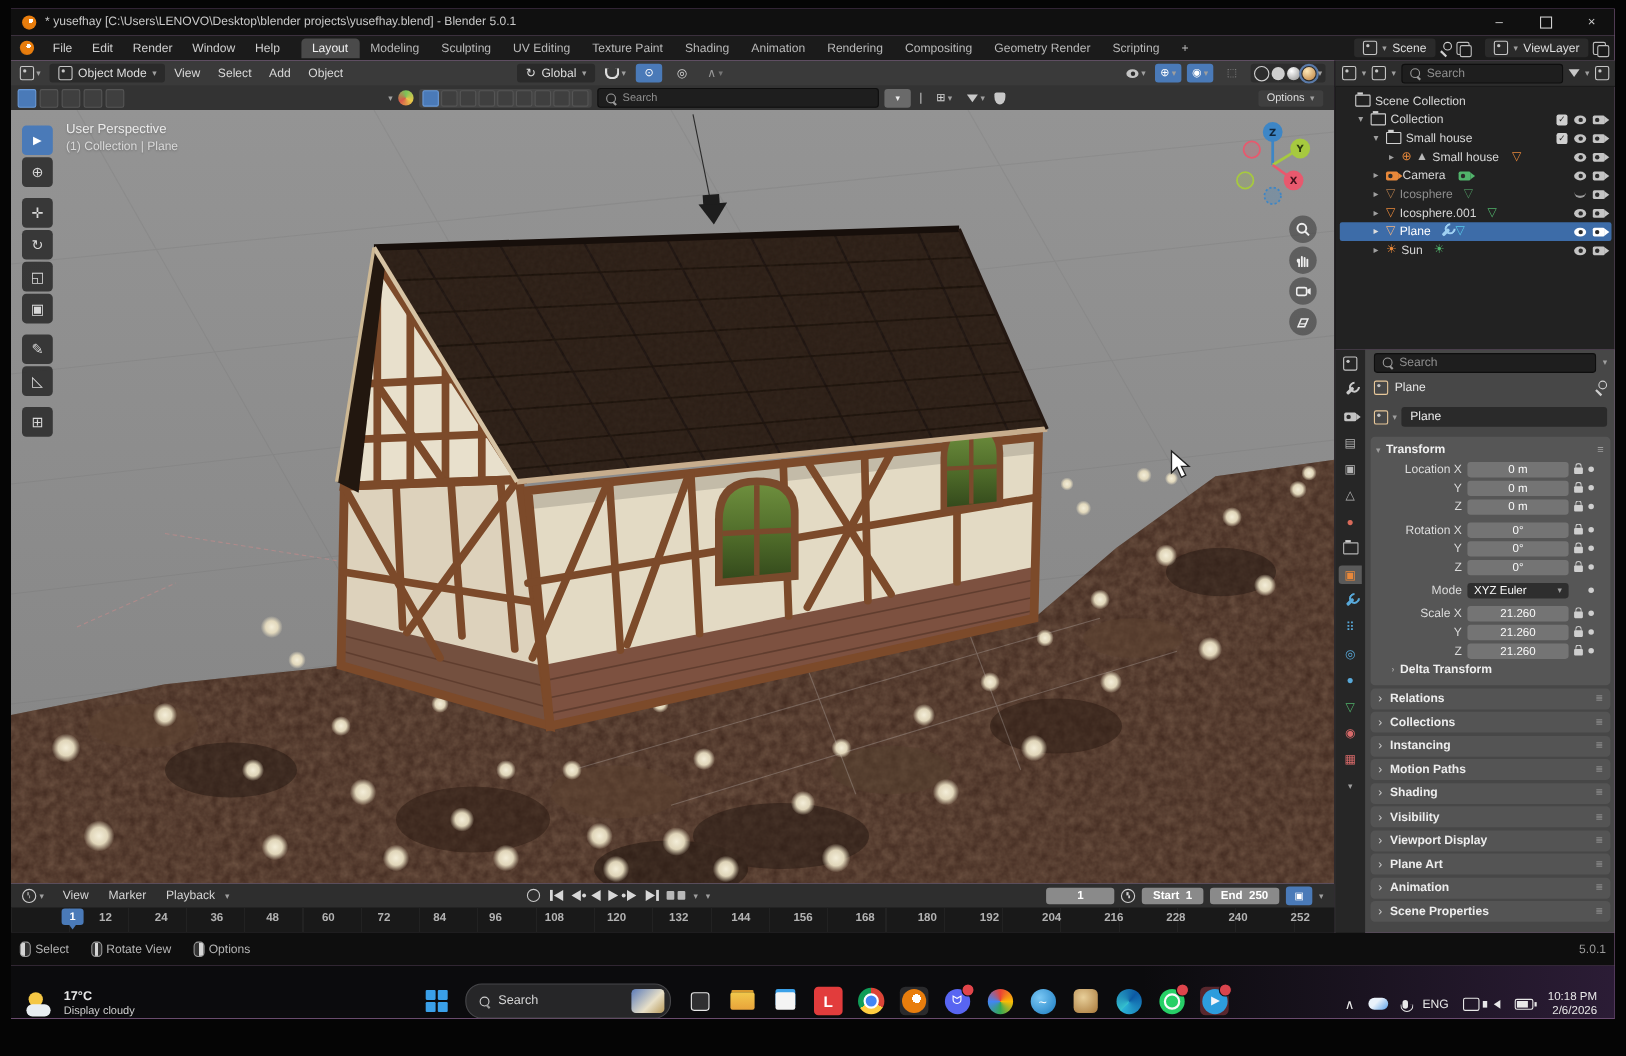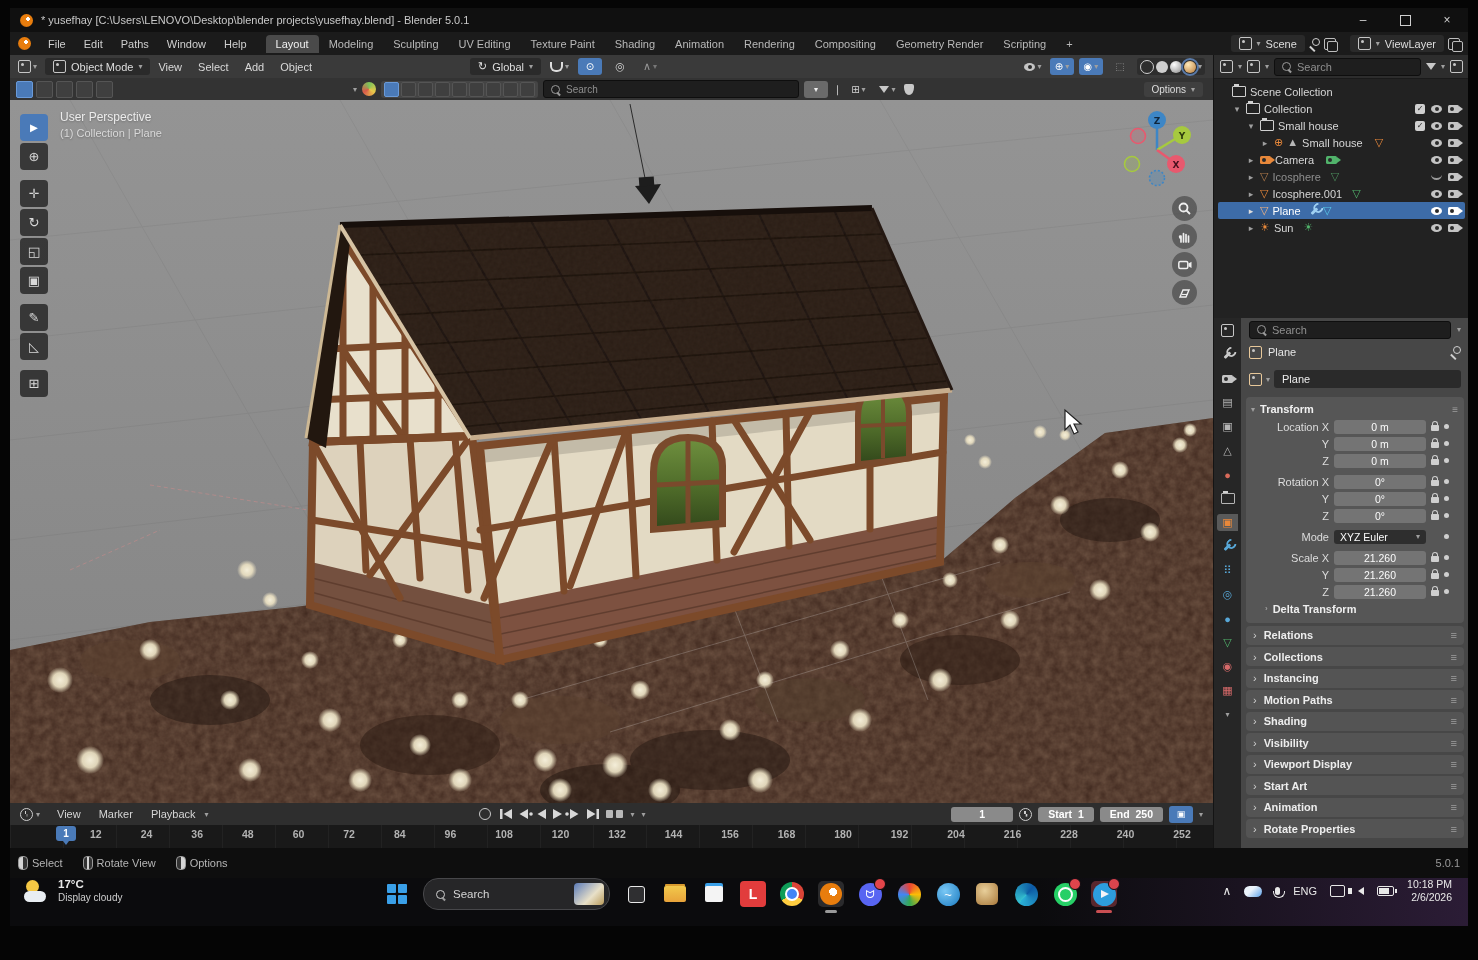--- a/index.html
+++ b/index.html
@@ -116,21 +116,21 @@
   .autokey{width:10px;height:10px;border:1.5px solid #c8c8c8;border-radius:50%;display:inline-block;}
   
   .statusbar{left:0;top:840px;width:1458px;height:30px;background:#0e0e0e;display:flex;align-items:center;color:#b5b5b5;font-size:11px;padding:0 8px;box-sizing:border-box;}
   .hintlist{display:flex;gap:20px;}
   .hintlist span{display:flex;align-items:center;gap:4px;}
   .hintlist span::before{content:"";width:8px;height:12px;border:1px solid #9a9a9a;border-radius:4px;background:linear-gradient(90deg,#d5d5d5 50%,#333 50%);display:inline-block;}
   .hintlist span:nth-child(2)::before{background:linear-gradient(90deg,#333 35%,#d5d5d5 35% 65%,#333 65%);}
   .hintlist span:nth-child(3)::before{background:linear-gradient(90deg,#333 50%,#d5d5d5 50%);}
   .version{margin-left:auto;color:#9a9a9a;}
   
-  .taskbar{left:0;top:870px;width:1458px;height:48px;background:#0b0b0d;display:flex;align-items:flex-start;color:#e8e8e8;position:absolute;}
+  .taskbar{left:0;top:870px;width:1458px;height:48px;background:#0b0b0d;display:flex;align-items:flex-end;color:#e8e8e8;position:absolute;}
   .taskbar::after{content:"";position:absolute;right:0;top:0;width:430px;height:100%;background:linear-gradient(90deg,transparent,rgba(96,56,120,.38));pointer-events:none;}
   .weather{display:flex;align-items:center;gap:8px;margin-left:14px;width:170px;}
   .wicon{width:26px;height:22px;position:relative;}
   .wicon::before{content:"";position:absolute;left:2px;top:0;width:13px;height:13px;border-radius:50%;background:#f5c744;}
   .wicon::after{content:"";position:absolute;left:0;bottom:0;width:22px;height:11px;border-radius:8px;background:#e9eef2;}
   .wtemp{font-size:11.5px;font-weight:700;line-height:1.2;}
   .wdesc{font-size:10px;color:#cfcfcf;line-height:1.2;}
   .taskicons{display:flex;align-items:center;gap:13px;margin-left:190px;}
   .tico{width:26px;height:26px;display:flex;align-items:center;justify-content:center;position:relative;}
   .startico{width:20px;height:20px;display:grid;grid-template-columns:9px 9px;grid-template-rows:9px 9px;gap:2px;}
@@ -167,21 +167,21 @@
       <div class="winbtn">–</div>
       <div class="winbtn">
             <span class="maxglyph"></span>
           </div>
       <div class="winbtn">×</div>
     </div>
   </div>
 
   <div class="abs topbar">
     <div class="blogo" style="margin-left:8px"></div>
-    <div class="menus"><span>File</span><span>Edit</span><span>Paths</span><span>Window</span><span>Help</span></div>
+    <div class="menus"><span>File</span><span>Edit</span><span>Render</span><span>Window</span><span>Help</span></div>
     <div class="tabs">
           <span class="active">Layout</span>
           <span>Modeling</span>
           <span>Sculpting</span>
           <span>UV Editing</span>
           <span>Texture Paint</span>
           <span>Shading</span>
           <span>Animation</span>
           <span>Rendering</span>
           <span>Compositing</span>
@@ -833,23 +833,23 @@
       </div>
 
       <div>
             <span class="psec">Relations</span>
             <span class="psec">Collections</span>
             <span class="psec">Instancing</span>
             <span class="psec">Motion Paths</span>
             <span class="psec">Shading</span>
             <span class="psec">Visibility</span>
             <span class="psec">Viewport Display</span>
-            <span class="psec">Start Art</span>
+            <span class="psec">Plane Art</span>
             <span class="psec">Animation</span>
-            <span class="psec">Rotate Properties</span>
+            <span class="psec">Scene Properties</span>
           </div>
     </div>
   </div>
 
   <div class="abs timeline">
     <div class="tlhead">
       <span class="clockico" style="margin-left:10px"></span>
           <span class="chev" style="margin-left:3px">▾</span>
       <div class="menus" style="margin-left:8px;display:flex;">
             <span>View</span>

